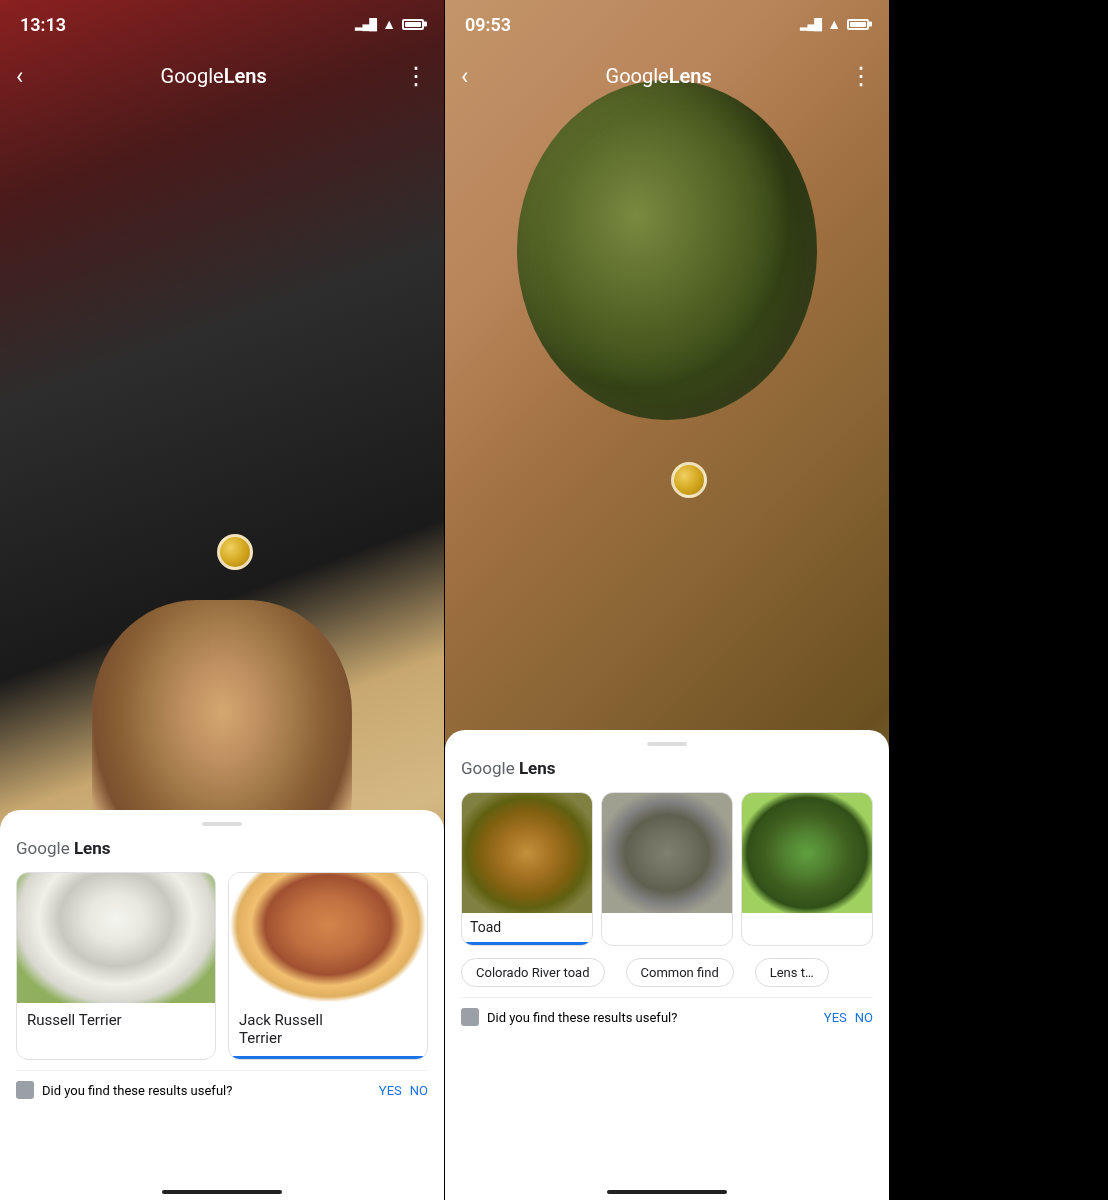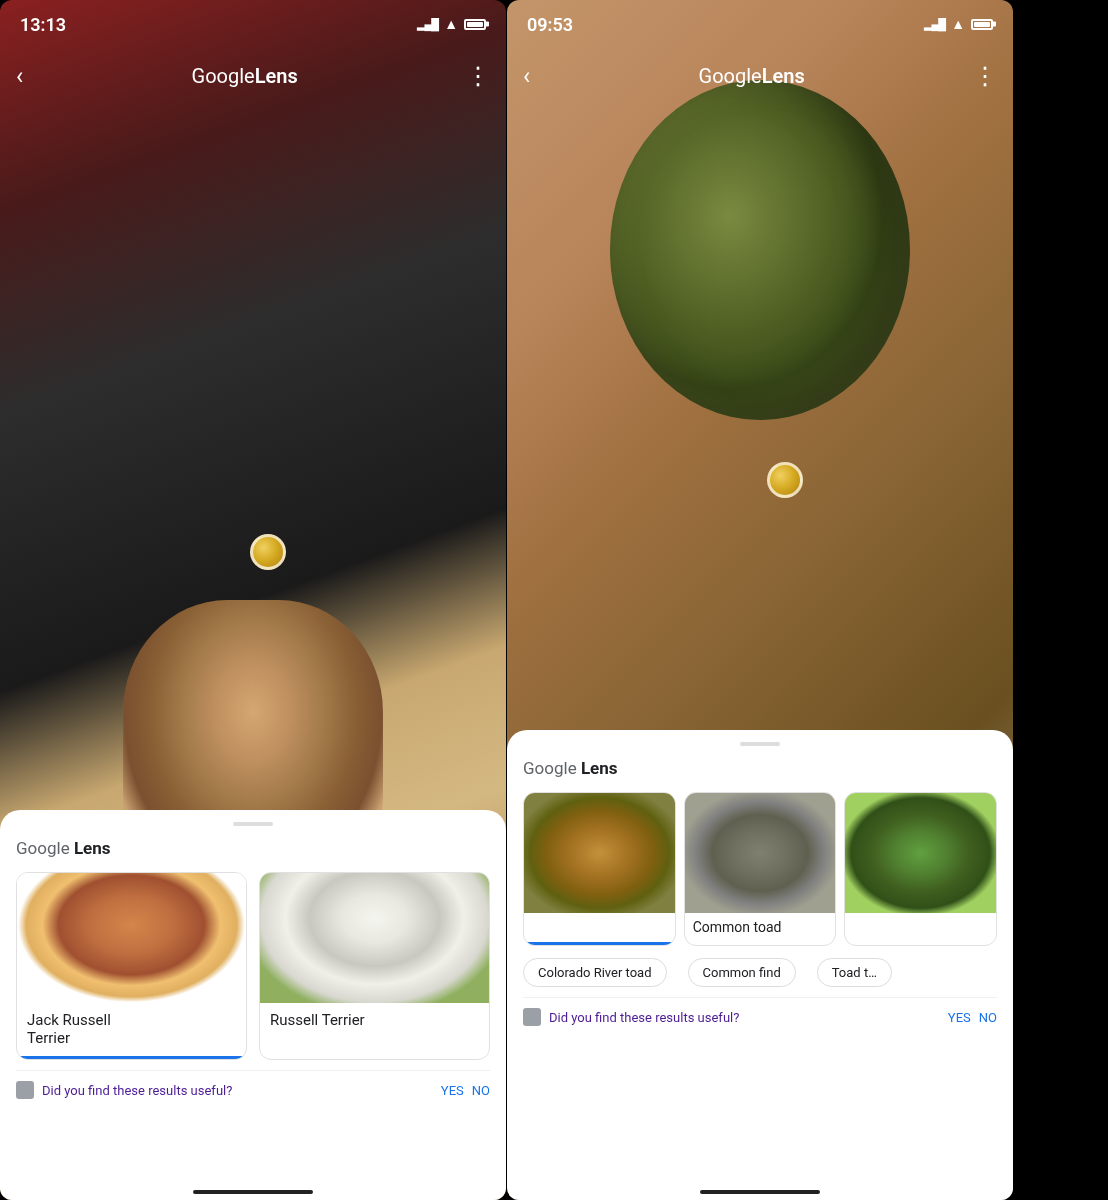--- a/index.html
+++ b/index.html
@@ -8,27 +8,26 @@
       height: 1200px;
       display: flex;
       flex-direction: row;
       font-family: 'Roboto', Arial, sans-serif;
       overflow: hidden;
       background: #000;
     }
 
     
     .phone {
-      width: 506px;
+      width: 444px;
       height: 1200px;
       position: relative;
       overflow: hidden;
       display: flex;
       flex-direction: column;
-      border-radius: 12px;
     }
 
     
     .status-bar {
       position: absolute;
       top: 0; left: 0; right: 0;
       height: 48px;
       display: flex;
       align-items: center;
       justify-content: space-between;
@@ -252,21 +251,21 @@
       gap: 8px;
       padding: 10px 0 14px;
       border-top: 1px solid #f0f0f0;
     }
     .feedback-icon {
       width: 20px; height: 20px;
       background: #aaa;
       border-radius: 3px;
       flex-shrink: 0;
     }
-    .feedback-text { font-size: 13px; color: #4c1d95; flex: 1; }
+    .feedback-text { font-size: 13px; color: #000000; flex: 1; }
     .feedback-yes, .feedback-no {
       font-size: 13px;
       font-weight: 400;
       color: #1a73e8;
       cursor: pointer;
     }
 
     
     .home-indicator {
       position: absolute;
@@ -353,28 +352,28 @@
   </div>
 
   <div class="bottom-sheet" style="height: 390px;">
     <div class="sheet-handle"></div>
     <div class="sheet-title">
       <span class="sheet-google">Google</span>
       <span class="sheet-lens">&nbsp;Lens</span>
     </div>
     <div class="cards-row">
 
+      <div class="animal-card">
+        <div class="card-img-dog2"></div>
+        <div class="card-label">Russell Terrier</div>
+      </div>
+
       <div class="animal-card selected">
         <div class="card-img-dog1"></div>
         <div class="card-label">Jack Russell<br>Terrier</div>
-      </div>
-
-      <div class="animal-card">
-        <div class="card-img-dog2"></div>
-        <div class="card-label">Russell Terrier</div>
       </div>
     </div>
     <div class="feedback-row">
       <div class="feedback-icon" style="background:#9aa0a6; border-radius:3px; width:18px; height:18px;"></div>
       <span class="feedback-text">Did you find these results useful?</span>
       <span class="feedback-yes">YES</span>
       <span class="feedback-no">NO</span>
     </div>
   </div>
 
@@ -418,34 +417,34 @@
   <div class="bottom-sheet" style="height: 470px;">
     <div class="sheet-handle"></div>
     <div class="sheet-title">
       <span class="sheet-google">Google</span>
       <span class="sheet-lens">&nbsp;Lens</span>
     </div>
 
     <div class="toad-cards-row">
       <div class="toad-card selected">
         <div class="toad-img toad-img-1"></div>
+        <div class="toad-label">Toad</div>
       </div>
       <div class="toad-card">
         <div class="toad-img toad-img-2"></div>
-        <div class="toad-label">Common toad</div>
       </div>
       <div class="toad-card">
         <div class="toad-img toad-img-3"></div>
       </div>
     </div>
 
     <div class="chips-row">
       <span class="chip">Colorado River toad</span>
       <span class="chip">Common find</span>
-      <span class="chip">Toad t…</span>
+      <span class="chip">Lens t…</span>
     </div>
     <div class="feedback-row">
       <div class="feedback-icon" style="background:#9aa0a6; border-radius:3px; width:18px; height:18px;"></div>
       <span class="feedback-text">Did you find these results useful?</span>
       <span class="feedback-yes">YES</span>
       <span class="feedback-no">NO</span>
     </div>
   </div>
 
   <div class="home-indicator"></div>

